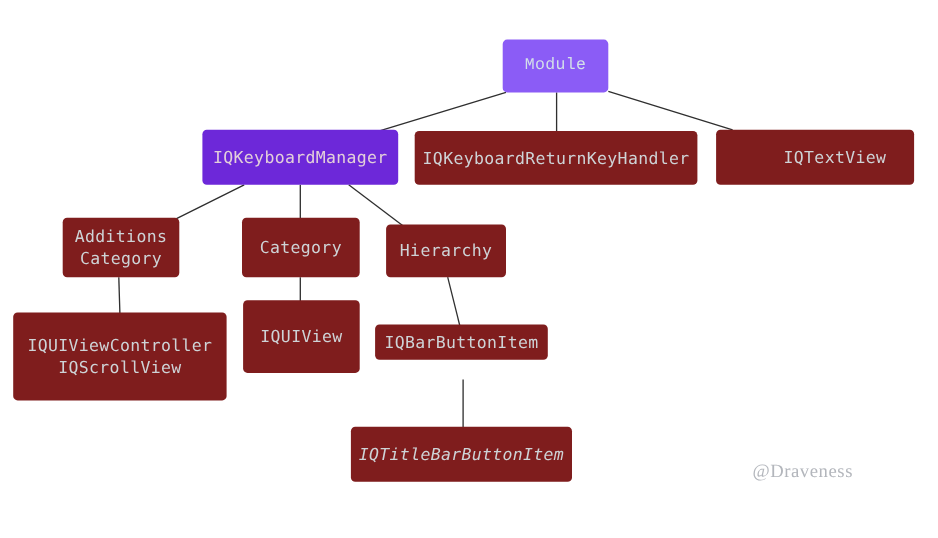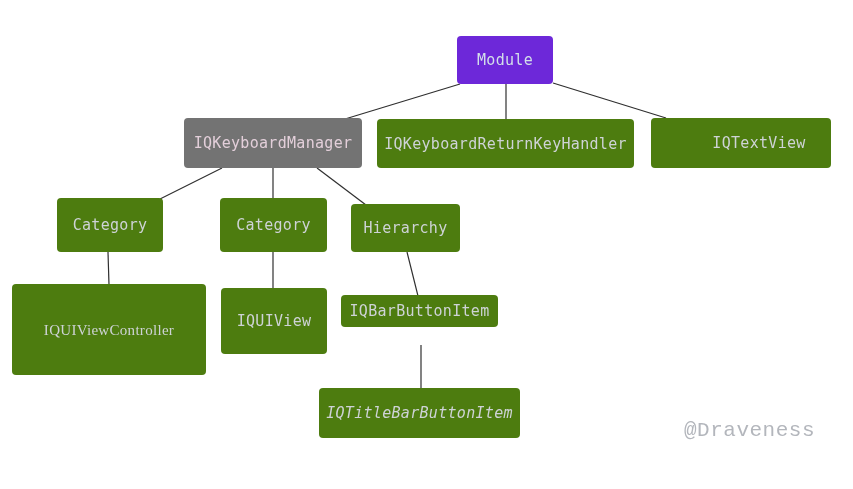--- a/index.html
+++ b/index.html
@@ -9,50 +9,50 @@
     background:#ffffff;
     font-family:"DejaVu Sans Mono","Liberation Mono",monospace;
     overflow:hidden;
   }
   .edges{position:absolute;left:0;top:0;width:853px;height:489px;}
   .edges line{stroke:#2f2f2f;stroke-width:1.2;}
   .node{
     position:absolute;
     display:flex;flex-direction:column;
     align-items:center;justify-content:center;
-    background:#4d7c0f;
+    background:#7f1d1d;
     color:#ced3d6;
     border-radius:4px;
     font-size:15px;
     line-height:20px;
     letter-spacing:0.3px;
     text-align:center;
     box-sizing:border-box;
     white-space:nowrap;
   }
-  .node.root{background:#6d28d9;color:#d3dfe9;}
-  .node.highlight{background:#737373;color:#e3cfda;}
+  .node.root{background:#8b5cf6;color:#d3dfe9;font-family:Liberation Mono, monospace;}
+  .node.highlight{background:#6d28d9;color:#e3cfda;}
   .watermark{
     position:absolute;
     left:684px;top:419px;
-    font-family:Liberation Mono, monospace;
-    font-size:21px;
+    font-family:Liberation Serif, serif;
+    font-size:17px;
     color:#b3b6bc;
     letter-spacing:0.5px;
   }
   
   #n-module{left:457px;top:36px;width:96px;height:48px;}
   #n-iqkeyboardmanager{left:184px;top:118px;width:178px;height:50px;}
   #n-iqkeyboardreturnkeyhandler{left:377px;top:119px;width:257px;height:49px;}
   #n-iqtextview{left:651px;top:118px;width:180px;height:50px;padding-left:36px;}
   #n-additions-category{left:57px;top:198px;width:106px;height:54px;}
   #n-hierarchy-category{left:220px;top:198px;width:107px;height:54px;}
   #n-iqtoolbar{left:351px;top:204px;width:109px;height:48px;}
-  #n-additions-classes{left:12px;top:284px;width:194px;height:91px;font-family:Liberation Serif, serif;}
-  #n-hierarchy-classes{left:221px;top:288px;width:106px;height:66px;}
+  #n-additions-classes{left:12px;top:284px;width:194px;height:80px;}
+  #n-hierarchy-classes{left:221px;top:273px;width:106px;height:66px;}
   #n-iqbarbuttonitem{left:341px;top:295px;width:157px;height:32px;}
   #n-iqtitlebarbuttonitem{left:319px;top:388px;width:201px;height:50px;font-style:italic;}
 </style>
 </head>
 <body>
 
 <div class="canvas">
 
   <svg class="edges" viewBox="0 0 853 489">
     <line x1="460" y1="84" x2="345" y2="119"></line>
@@ -77,33 +77,35 @@
 
   <div id="n-iqkeyboardreturnkeyhandler" class="node">
     <span>IQKeyboardReturnKeyHandler</span>
   </div>
 
   <div id="n-iqtextview" class="node">
     <span>IQTextView</span>
   </div>
 
   <div id="n-additions-category" class="node">
+    <span>Additions</span>
     <span>Category</span>
   </div>
 
   <div id="n-hierarchy-category" class="node">
     <span>Category</span>
   </div>
 
   <div id="n-iqtoolbar" class="node">
     <span>Hierarchy</span>
   </div>
 
   <div id="n-additions-classes" class="node">
     <span>IQUIViewController</span>
+    <span>IQScrollView</span>
   </div>
 
   <div id="n-hierarchy-classes" class="node">
     <span>IQUIView</span>
   </div>
 
   <div id="n-iqbarbuttonitem" class="node">
     <span>IQBarButtonItem</span>
   </div>
 

